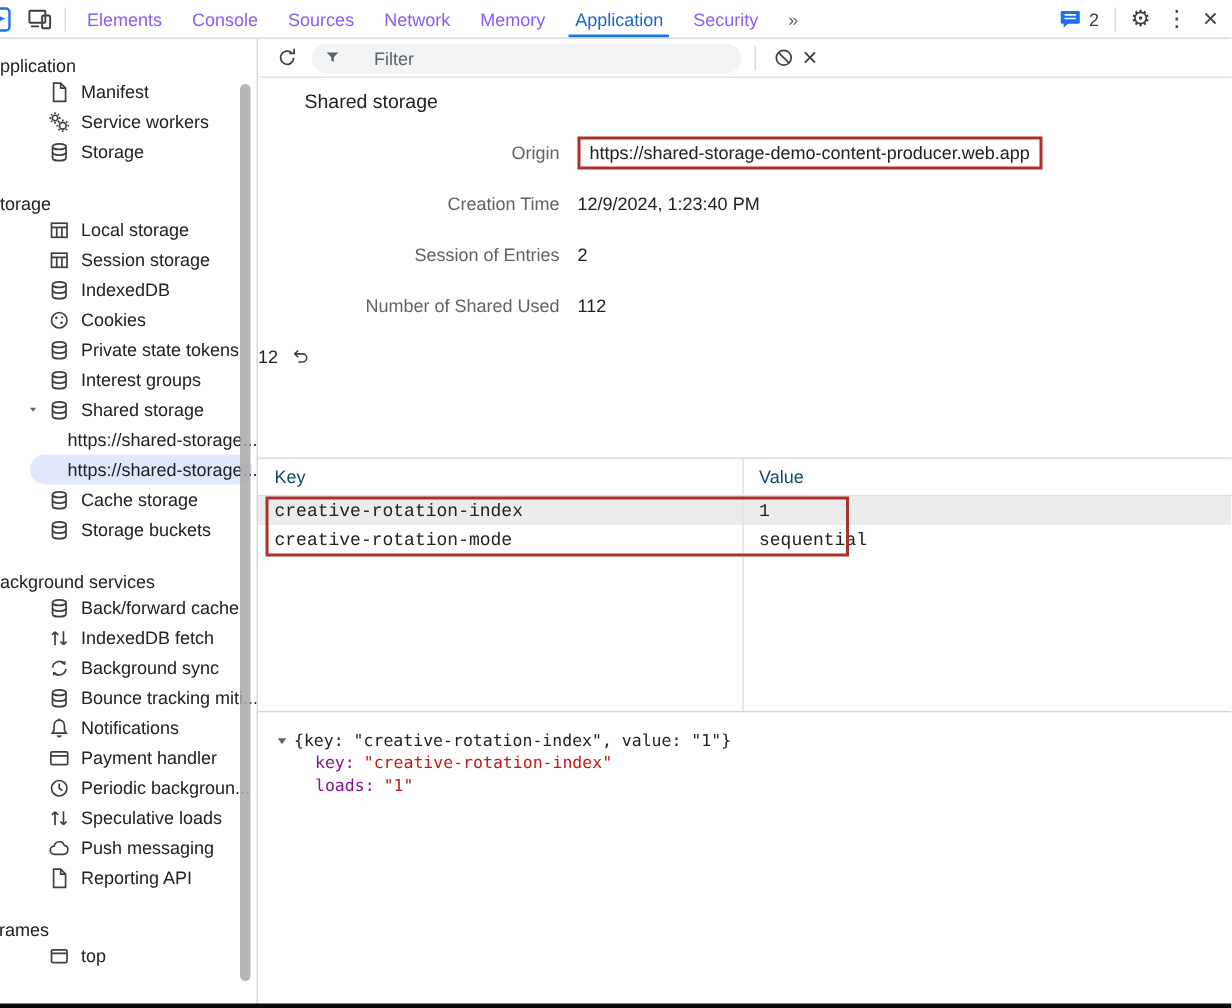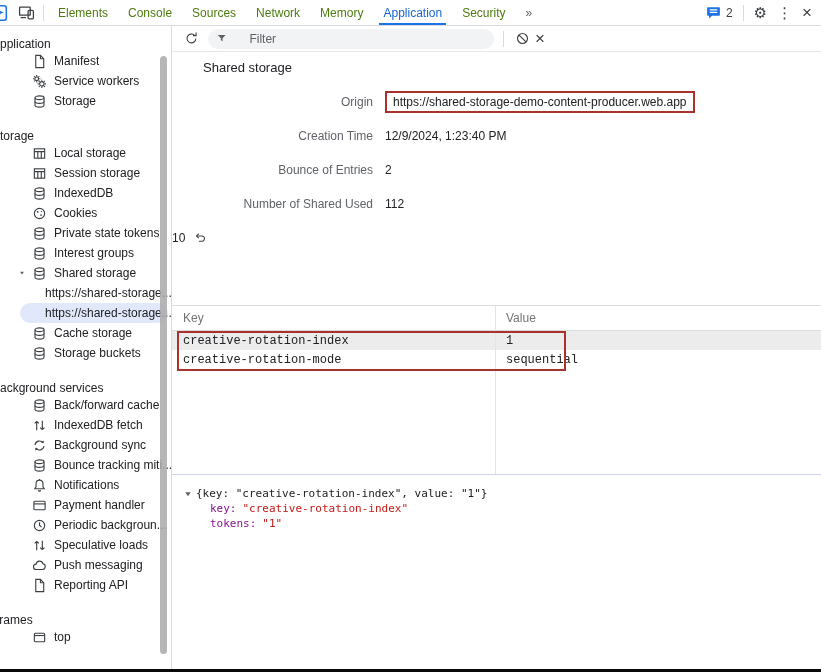--- a/index.html
+++ b/index.html
@@ -12,21 +12,21 @@
   svg{display:block;}
   .ic{stroke:#3c4043;fill:none;stroke-width:1.2;}
 
   
   .tabbar{height:26px;display:flex;align-items:stretch;border-bottom:1px solid #d8dade;background:#fff;overflow:hidden;}
   .tb-icons{display:flex;align-items:center;gap:8px;padding:0 4px 0 0;}
   .inspect-clip{width:10px;overflow:hidden;display:flex;align-items:center;}
   .inspect-clip svg{margin-left:-10px;}
   .vsep{width:1px;height:16px;background:#d8dade;align-self:center;}
   .tabs{display:flex;align-items:stretch;}
-  .tab{display:flex;align-items:center;padding:0 10px;color:#4d7c0f;cursor:default;position:relative;white-space:nowrap;}
+  .tab{display:flex;align-items:center;padding:0 10px;color:#8b5cf6;cursor:default;position:relative;white-space:nowrap;}
   .tab.active{color:#1967d2;}
   .tab.active::after{content:"";position:absolute;left:6px;right:6px;bottom:0;height:2px;background:var(--accent);}
   .more-tabs{display:flex;align-items:center;padding:0 10px;color:#5f6368;font-size:12px;letter-spacing:1px;}
   .tb-right{margin-left:auto;display:flex;align-items:center;gap:10px;padding-right:9px;}
   .issues{display:flex;align-items:center;gap:5px;color:#3c4043;}
   .glyph{color:#3c4043;font-size:15px;line-height:1;}
   .close-x{font-size:17px;color:#3c4043;line-height:1;}
 
   
   .wrap{display:flex;height:646px;}
@@ -60,21 +60,21 @@
   .frow{height:34px;display:grid;grid-template-columns:213px 1fr;align-items:center;}
   .flabel{text-align:right;padding-right:12px;color:#5f6368;display:flex;justify-content:flex-end;align-items:center;gap:4px;white-space:nowrap;}
   .fvalue{color:#202124;display:flex;align-items:center;gap:8px;white-space:nowrap;}
   .ann-box{border:2px solid var(--annotation);padding:2px 6px;display:inline-block;}
   .info-ic{width:13px;height:13px;}
   .undo-ic{width:14px;height:14px;}
 
   
   .dtable{position:absolute;top:279px;left:0;right:0;height:170px;border-top:1px solid #dadce0;border-bottom:1px solid #ccd3e8;}
   .thead{height:25px;display:grid;grid-template-columns:323px 1fr;align-items:center;border-bottom:1px solid #dadce0;background:#fff;}
-  .th{padding-left:11px;color:#737373;}
+  .th{padding-left:11px;color:#0c4a6e;}
   .trow{height:19px;display:grid;grid-template-columns:323px 1fr;align-items:center;font-family:Liberation Mono, monospace;}
   .trow.r0{background:#ececec;}
   .trow.r1{background:#ffffff;}
   .td{padding-left:11px;white-space:nowrap;overflow:hidden;}
   .coldiv{position:absolute;left:323px;top:0;bottom:0;width:1px;background:#e1e4e8;}
   .rows-annot{position:absolute;left:5px;top:25px;width:389px;height:40px;border:2px solid var(--annotation);pointer-events:none;}
 
   
   .preview{position:absolute;top:449px;left:0;right:0;bottom:3px;background:#fff;padding:11px 0 0 11px;font-family:"DejaVu Sans Mono",monospace;font-size:11px;line-height:15px;}
   .pline{display:flex;align-items:flex-start;white-space:nowrap;}
@@ -428,30 +428,30 @@
         <div class="flabel">Origin</div>
         <div class="fvalue">
             <span class="ann-box"><span>https://shared-storage-demo-content-producer.web.app</span></span>
           </div>
       </div>
       <div class="frow">
         <div class="flabel">Creation Time</div>
         <div class="fvalue">12/9/2024, 1:23:40 PM</div>
       </div>
       <div class="frow">
-        <div class="flabel">Bounce of Entries</div>
+        <div class="flabel">Session of Entries</div>
         <div class="fvalue">2</div>
       </div>
       <div class="frow">
         <div class="flabel">Number of Shared Used</div>
         <div class="fvalue">112</div>
       </div>
       <div class="frow">
         <div class="fvalue">
-          <span>10</span>
+          <span>12</span>
           <svg class="undo-ic">
               <use href="#i-undo"></use>
             </svg>
         </div>
       </div>
     </div>
 
     <div class="dtable">
       <div class="thead">
         <div class="th">Key</div>
@@ -474,20 +474,20 @@
         <svg class="tri">
             <use href="#i-tri-down"></use>
           </svg>
         <span class="psum">{key: "creative-rotation-index", value: "1"}</span>
       </div>
       <div class="pline indent">
         <span class="pname">key:</span>
         <span class="pstr">"creative-rotation-index"</span>
       </div>
       <div class="pline indent">
-        <span class="pname">tokens:</span>
+        <span class="pname">loads:</span>
         <span class="pstr">"1"</span>
       </div>
     </div>
   </div>
 </div>
 
 <div class="bottom-bar"></div>
 
 </body></html>

